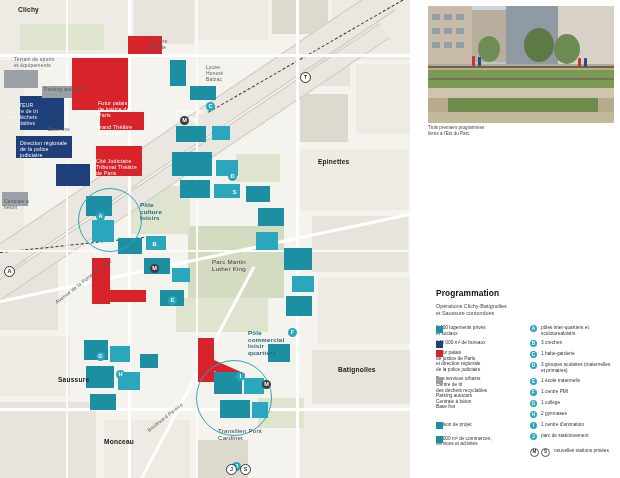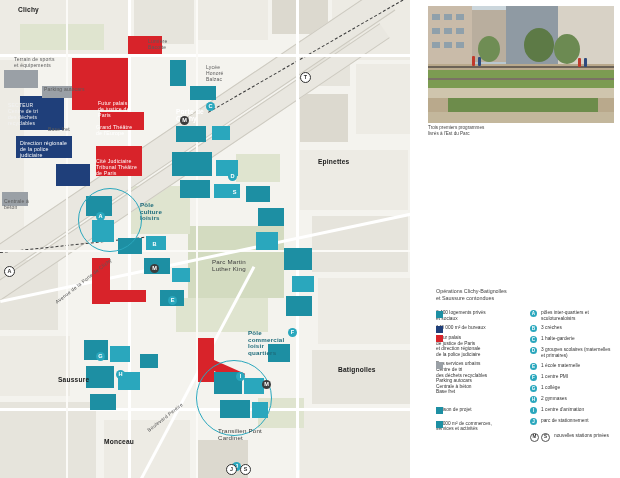--- a/index.html
+++ b/index.html
@@ -308,20 +308,21 @@
       <div class="ph-person" style="left:150px;top:52px;width:3px;height:9px;"></div>
       <div class="ph-person b" style="left:156px;top:52px;width:3px;height:9px;"></div>
     </div>
     <div class="photo-cap">
       <div>Trois premiers programmes</div>
       <div>livrés à l'Est du Parc</div>
     </div>
   </div>
 
   <div class="legend">
+    <h2>Programmation</h2>
     <div class="sub">
       <div>Opérations Clichy-Batignolles</div>
       <div>et Saussure contondues</div>
     </div>
 
     <div class="lgrid">
 
       <div class="lcol">
 
         <div class="lrow">

